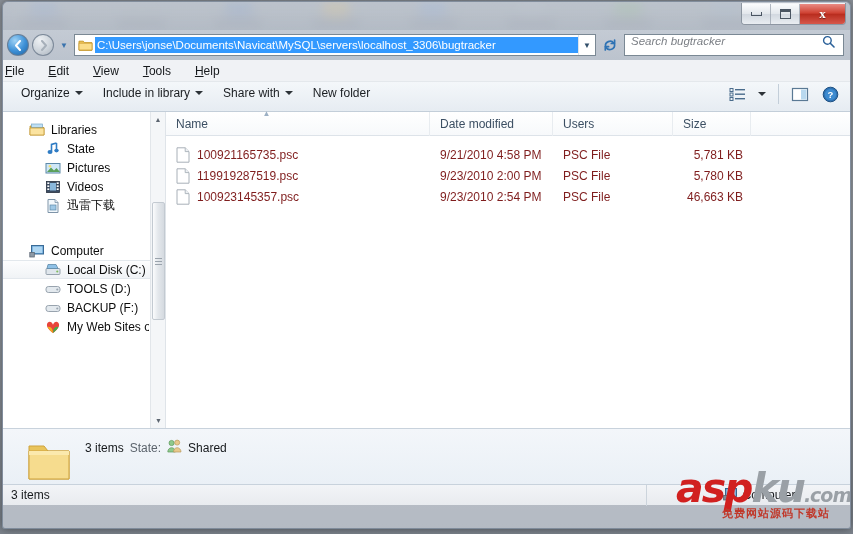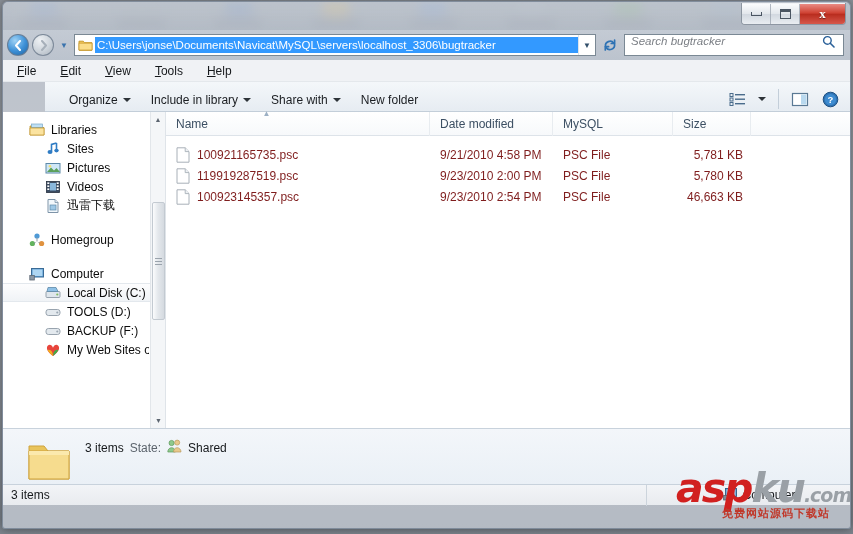--- a/index.html
+++ b/index.html
@@ -123,34 +123,33 @@
     background: #fff; border: 1px solid #7a8894; padding: 0 8px 0 6px;
   }
   #search-placeholder {
     flex: 1 1 auto; color: #7b7f85; font-style: italic; font-size: 11.5px;
   }
   #search-icon { color: #2a6099; font-size: 12px; }
 
   
   #menu-bar {
     display: flex; align-items: center; height: 22px;
-    padding-left: 12px; gap: 20px;
+    padding-left: 0; gap: 20px;
     background: #f0f2f5;
     border-bottom: 1px solid #e4e8ec;
   }
   .menu-item { font-size: 12px; color: #16191c; cursor: default; padding: 1px 2px; }
   .menu-item u { text-decoration: underline; }
 
   
   #toolbar {
-    display: flex; align-items: flex-end; height: 30px;
-    padding: 0 6px 0 14px;
+    display: flex; align-items: flex-start; height: 30px;
+    padding: 0 6px 0 8px;
     background: linear-gradient(180deg,#f4f7fa 0%, #e6ecf2 100%);
     border-bottom: 1px solid #c3ced9;
-    margin-left: 42px;
   }
   .tool-item {
     display: flex; align-items: center; gap: 5px;
     padding: 3px 9px; font-size: 12px; color: #1a1d21; cursor: default;
     border: 1px solid transparent; border-radius: 3px;
   }
   .caret-down {
     width: 0; height: 0;
     border-left: 4px solid transparent; border-right: 4px solid transparent;
     border-top: 4px solid #2d3338;
@@ -480,21 +479,21 @@
         </div>
         <div class="nav-row child">
           <span class="nav-icon">
             <svg width="16" height="16" viewBox="0 0 16 16">
               <path d="M11.5 2v7.5" stroke="#2f7cc4" stroke-width="1.6" fill="none"></path>
               <path d="M11.5 2l-5 1.4v7" stroke="#2f7cc4" stroke-width="1.6" fill="none"></path>
               <ellipse cx="5" cy="11" rx="2.5" ry="2" fill="#2f7cc4"></ellipse>
               <ellipse cx="11.5" cy="9.6" rx="2.2" ry="1.8" fill="#2f7cc4"></ellipse>
             </svg>
           </span>
-          <span class="nav-label">Sites</span>
+          <span class="nav-label">State</span>
         </div>
         <div class="nav-row child">
           <span class="nav-icon">
             <svg width="16" height="16" viewBox="0 0 16 16">
               <rect x="1" y="3.5" width="14" height="9.5" fill="#cfe7f7" stroke="#5d89a8" stroke-width="1"></rect>
               <path d="M2 12l4-4.5 3 3 2.5-2.5 3.5 4z" fill="#5ba05b"></path>
               <circle cx="5" cy="6.3" r="1.3" fill="#f5de72"></circle>
             </svg>
           </span>
           <span class="nav-label">Pictures</span>
@@ -523,33 +522,20 @@
               <path d="M10 1.5v3h3" fill="#dce8f2" stroke="#7e94a8" stroke-width=".8"></path>
               <rect x="5" y="7" width="6" height="5" fill="#9ec8e6" stroke="#5d89a8" stroke-width=".7"></rect>
             </svg>
           </span>
           <span class="nav-label">迅雷下载</span>
         </div>
       </div>
 
       <div class="nav-spacer"></div>
 
-      <div class="nav-group">
-        <div class="nav-row">
-          <span class="nav-icon">
-            <svg width="16" height="16" viewBox="0 0 16 16">
-              <circle cx="8" cy="4" r="2.6" fill="#4e9ad6"></circle>
-              <circle cx="3.4" cy="11.5" r="2.6" fill="#63b35f"></circle>
-              <circle cx="12.6" cy="11.5" r="2.6" fill="#e0923f"></circle>
-              <path d="M8 5.5v4M6.5 10.5L5 11M9.5 10.5L11 11" stroke="#8d9aa6" stroke-width="1"></path>
-            </svg>
-          </span>
-          <span class="nav-label">Homegroup</span>
-        </div>
-      </div>
 
       <div class="nav-spacer"></div>
 
       <div class="nav-group">
         <div class="nav-row">
           <span class="nav-icon">
             <svg width="16" height="16" viewBox="0 0 16 16">
               <rect x="2.5" y="2.5" width="12" height="8.5" fill="#5f9fd4" stroke="#3a6b96" stroke-width="1"></rect>
               <rect x="3.6" y="3.5" width="9.8" height="6.5" fill="#aed6f2"></rect>
               <rect x="0.8" y="9.5" width="4.5" height="4.5" fill="#8d99a6" stroke="#5d6874" stroke-width=".8"></rect>
@@ -619,21 +605,21 @@
 
       <div id="column-headers">
         <div class="col-header col-name">
           <span>Name</span>
           <span id="sort-indicator">▲</span>
         </div>
         <div class="col-header col-date">
           <span>Date modified</span>
         </div>
         <div class="col-header col-type">
-          <span>MySQL</span>
+          <span>Users</span>
         </div>
         <div class="col-header col-size">
           <span>Size</span>
         </div>
         <div class="col-header col-rest"></div>
       </div>
 
       <div style="height:8px"></div>
 
       <div class="file-row">

